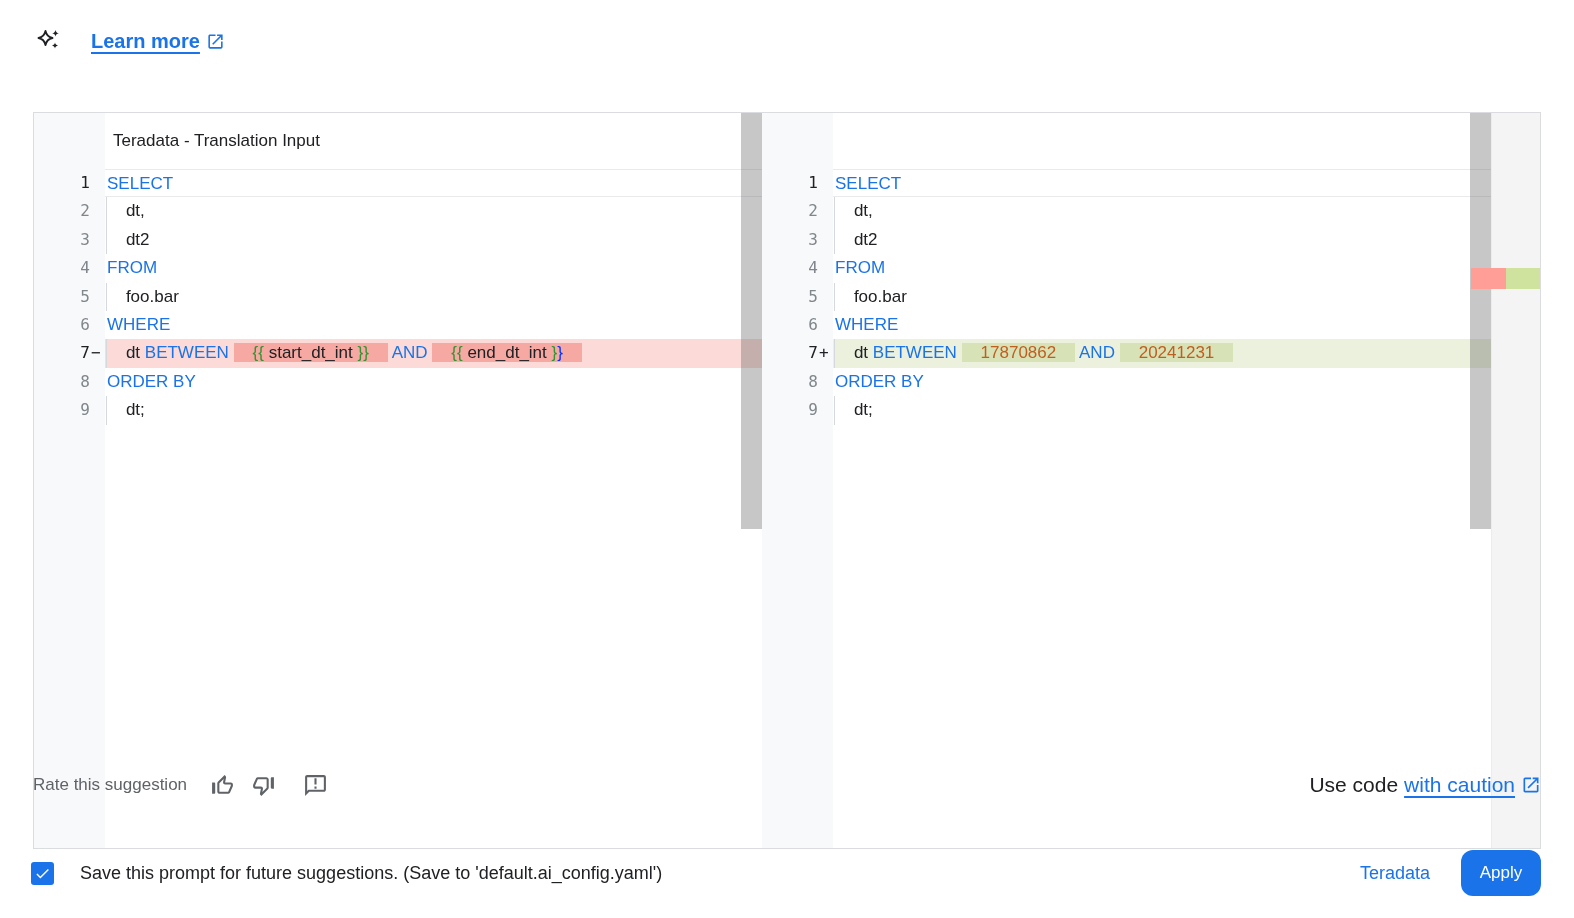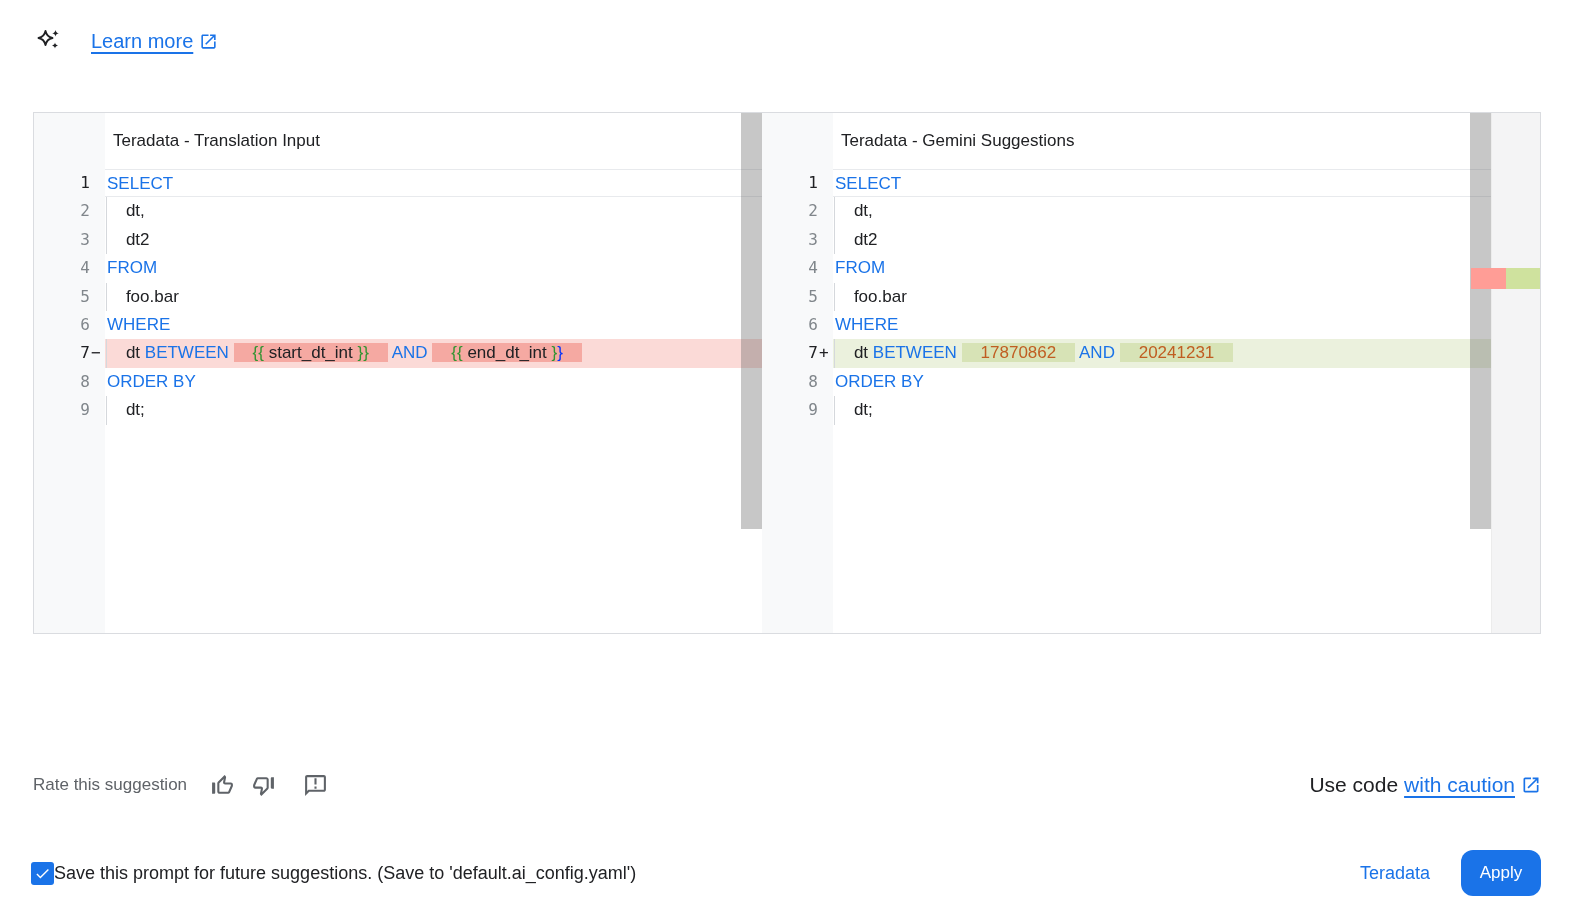--- a/index.html
+++ b/index.html
@@ -6,26 +6,26 @@
   html,body { background:#fff; }
   .page {
     position:relative; width:1574px; height:918px; background:#fff;
     font-family:"Liberation Sans","DejaVu Sans",sans-serif; color:#202124;
     overflow:hidden;
   }
   
   .hdr { position:absolute; left:36px; top:28px; display:flex; align-items:center; }
   .hdr-title { font-size:22px; color:#202124; margin-left:27px; }
   .learn-more { display:flex; align-items:center; margin-left:28px; cursor:pointer; }
-  .learn-more .lm-text { font-size:20px; font-weight:400; color:var(--accent); text-decoration:underline; text-underline-offset:4px;text-align:center; }
+  .learn-more .lm-text { font-size:20px; font-weight:700; color:var(--accent); text-decoration:underline; text-underline-offset:4px;text-align:center; }
   .learn-more svg { margin-left:6px; }
 
   
   .container {
-    position:absolute; left:33px; top:112px; width:1508px; height:522px;
+    position:absolute; left:33px; top:112px; width:1508px; height:737px;
     border:1px solid var(--panel-border); display:flex; background:#fff;
   }
   .editor { position:relative; height:100%; overflow:hidden; background:#fff; }
   .editor.left  { width:728px; flex:none; }
   .editor.right { flex:1; }
   .gutter-bg { position:absolute; left:0; top:0; bottom:0; width:71px; background:var(--gutter-bg); }
   .etitle {
     position:absolute; left:71px; right:0; top:0; height:56px;
     display:flex; align-items:center; padding-left:8px;
     font-size:17px; color:#202124; background:#fff;
@@ -73,21 +73,21 @@
   .use-code { margin-left:auto; display:flex; align-items:center; font-size:21px; color:#202124; }
   .use-code .uc-link { color:var(--accent); text-decoration:underline; text-underline-offset:4px; margin-left:6px; cursor:pointer; }
   .use-code svg { margin-left:6px; }
 
   
   .footer { position:absolute; left:31px; right:33px; top:849px; height:48px; display:flex; align-items:center; }
   .checkbox {
     width:23px; height:23px; border-radius:3px; background:var(--accent);
     display:flex; align-items:center; justify-content:center; cursor:pointer; flex:none;
   }
-  .save-label { margin-left:0; font-size:18px; color:#202124; }
+  .save-label { margin-left:26px; font-size:18px; color:#202124; }
   .dismiss { margin-left:auto; margin-right:31px; font-size:18px; font-weight:500; color:var(--accent); cursor:pointer; }
   .apply {
     width:80px; height:46px; border:none; border-radius:12px; background:var(--accent);
     color:#fff; font-size:17px; font-weight:500; font-family:inherit; cursor:pointer;
   }
 </style>
 </head>
 <body>
 
 <div class="page">
@@ -178,21 +178,20 @@
               <span class="mk"></span>
             </div>
             <div class="codecell"><span class="guide"></span><span class="tok pl">    dt;</span></div>
           </div>
         </div>
       <div class="vscroll"></div>
     </div>
 
     <div class="editor right">
       <div class="gutter-bg"></div>
-      <div class="etitle">Teradata - Gemini Suggestions</div>
       <div class="lines" id="lines-right">
           <div class="cline cur">
             <div class="ln">
               <span class="n dark">1</span>
               <span class="mk"></span>
             </div>
             <div class="codecell"><span class="tok kw">SELECT</span></div>
           </div>
           <div class="cline">
             <div class="ln">

